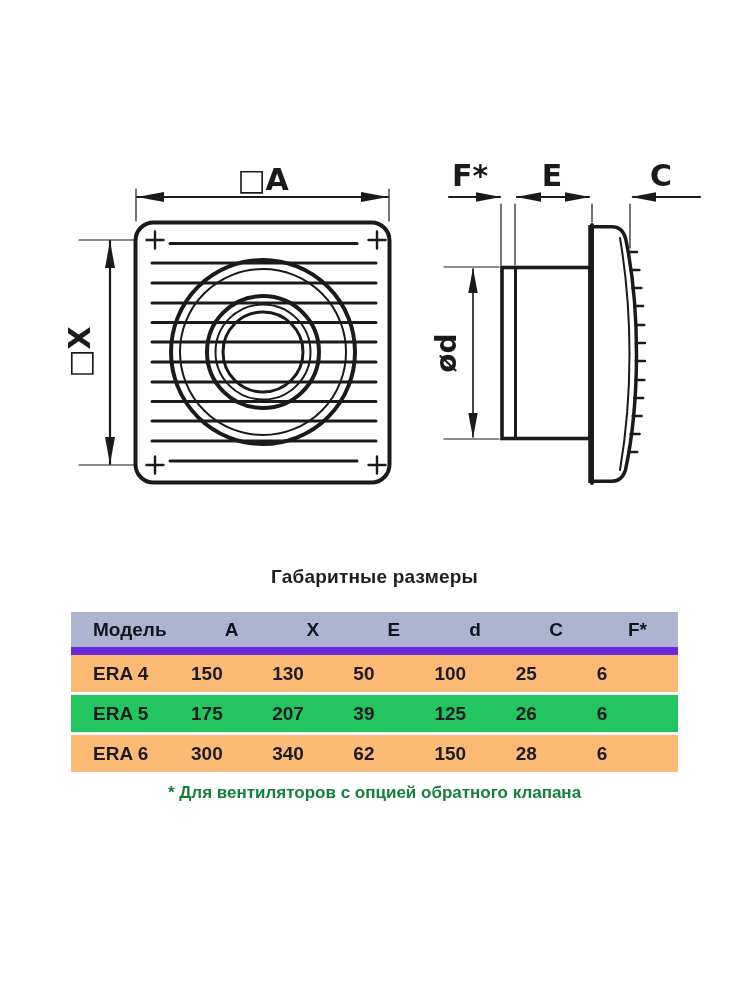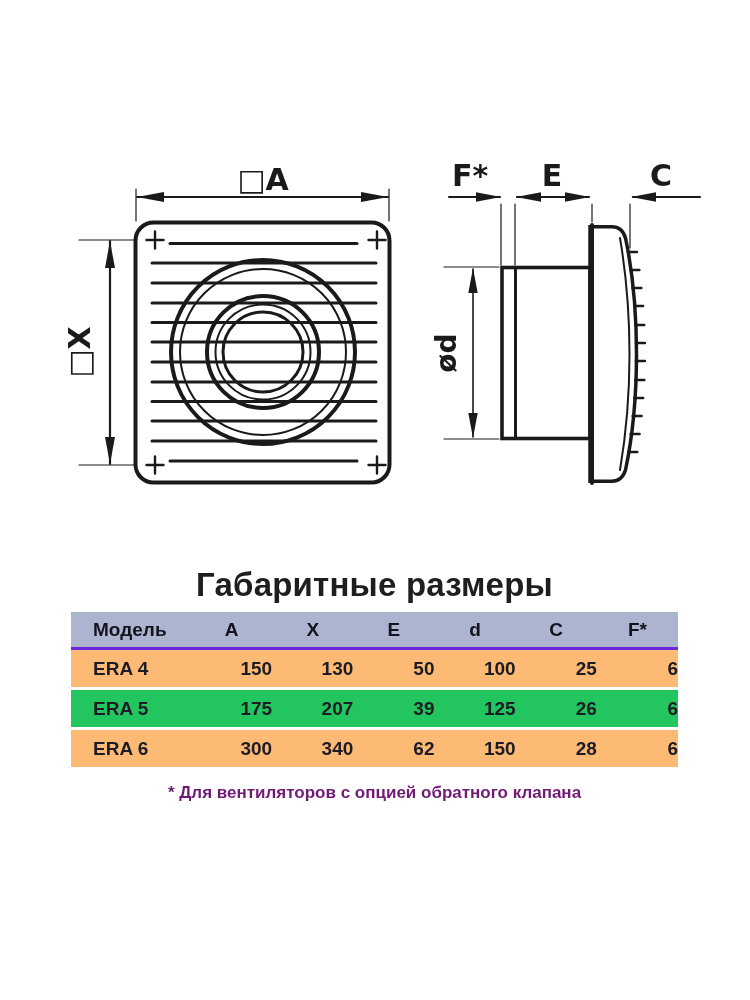--- a/index.html
+++ b/index.html
@@ -1,33 +1,33 @@
 <!DOCTYPE html>
 <html><head>
 <meta charset="utf-8">
 <style>
   html,body{margin:0;padding:0;background:#fff;}
   .page{position:relative;width:750px;height:1000px;background:#ffffff;overflow:hidden;
         font-family:"Liberation Sans",sans-serif;color:#1c1c26;}
   .drawing-svg{position:absolute;left:0;top:0;}
   .dim-label{font-family:"DejaVu Sans",sans-serif;font-weight:bold;fill:#1a1a1a;}
   .section-title{position:absolute;left:71px;top:566px;width:607px;text-align:center;
-        font-size:33px;font-weight:700;color:#1e1e1e;letter-spacing:0.2px;}
+        font-size:19px;font-weight:700;color:#1e1e1e;letter-spacing:0.2px;}
   table.dims{position:absolute;left:71px;top:612px;width:607px;border-collapse:separate;
         border-spacing:0;table-layout:fixed;font-size:19px;}
   table.dims col.c-model{width:120px;}
   table.dims th{height:35px;background:#acb4d0;font-weight:700;color:#14141f;
-        border-bottom:3px solid #6d28d9;text-align:center;padding:0;margin-left:35px;}
+        border-bottom:8px solid #6d28d9;text-align:center;padding:0;margin-left:35px;}
   table.dims td{height:37px;font-weight:600;color:#1c1c26;border-bottom:3px solid #ffffff;
-        text-align:right;padding:0;}
+        text-align:left;padding:0;}
   table.dims tr.alt td{background:#fdba74;}
   table.dims tr.plain td{background:#22c55e;}
   table.dims th:first-child, table.dims td:first-child{text-align:left;padding-left:22px;}
   .footnote{position:absolute;left:71px;top:783px;width:607px;text-align:center;
-        font-size:17px;font-weight:600;color:#701a75;}
+        font-size:17px;font-weight:600;color:#15803d;}
 </style>
 </head>
 <body>
 
 <div class="page">
 
   <svg class="drawing-svg" width="750" height="540" viewBox="0 0 750 540" stroke-linecap="round" fill="none">
 
     <g stroke="#1a1a1a">
 

